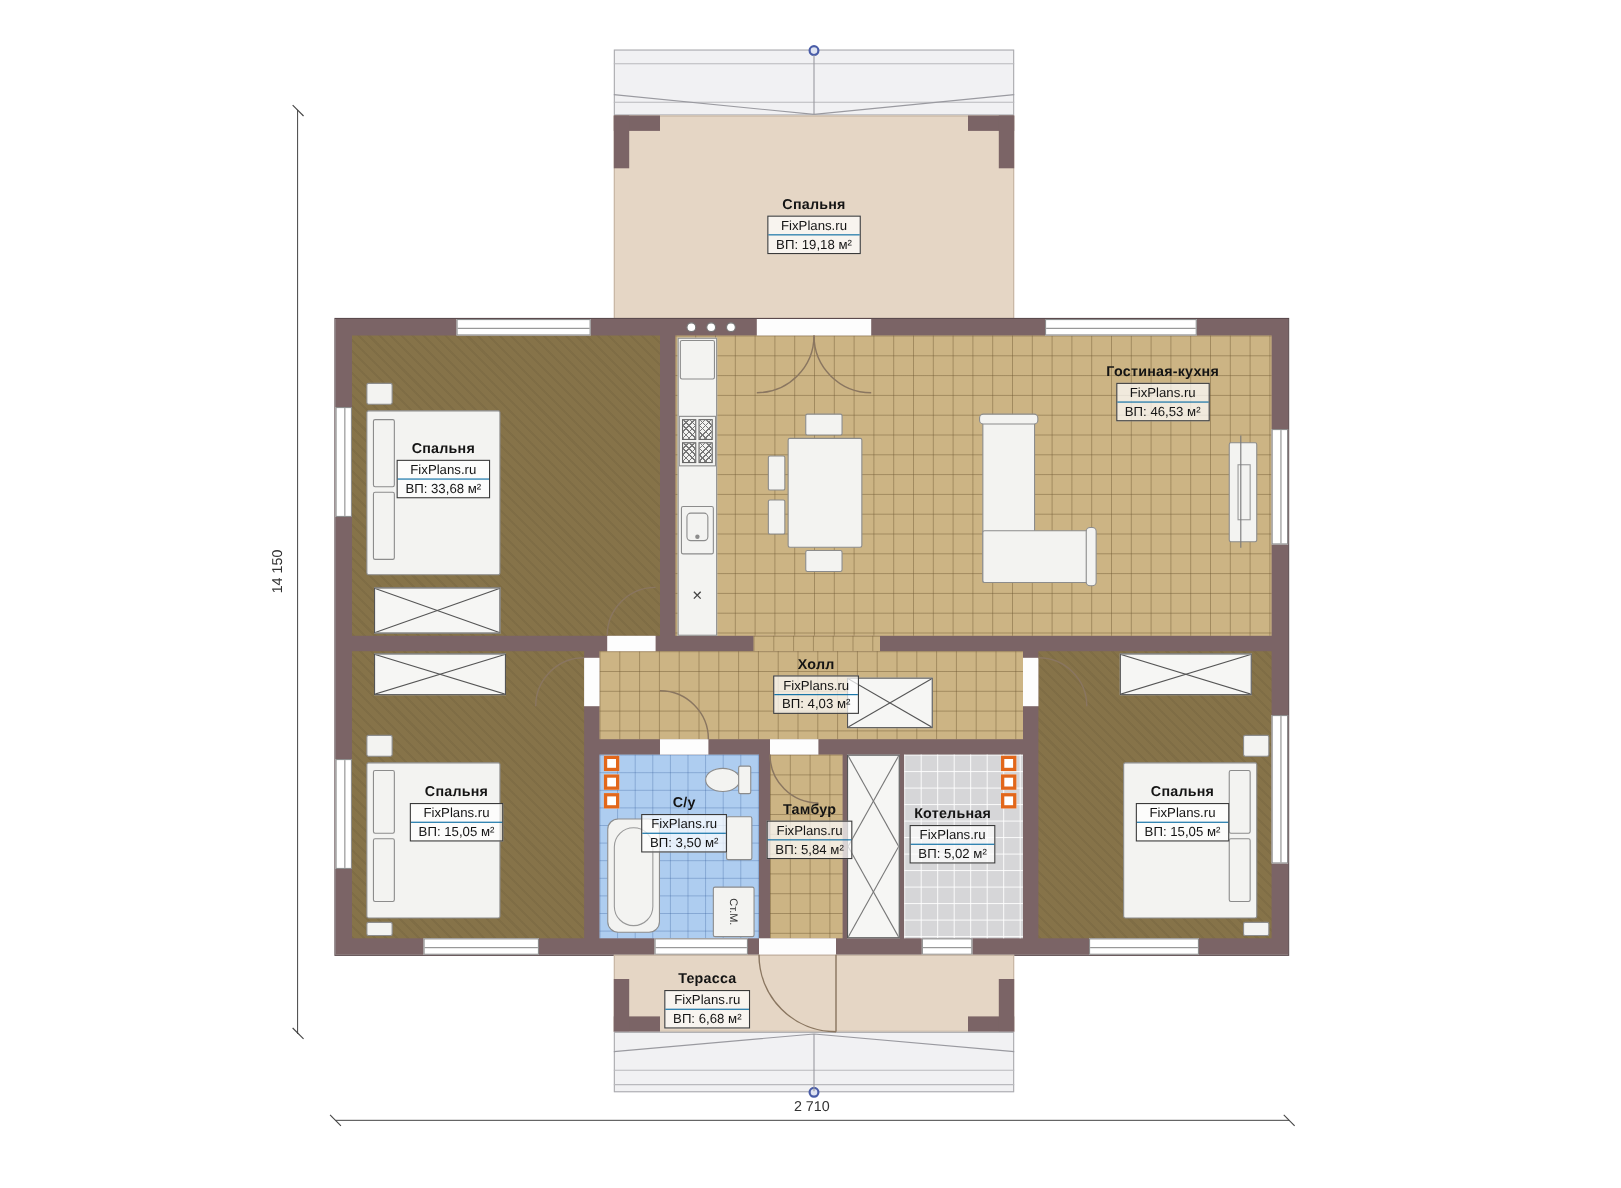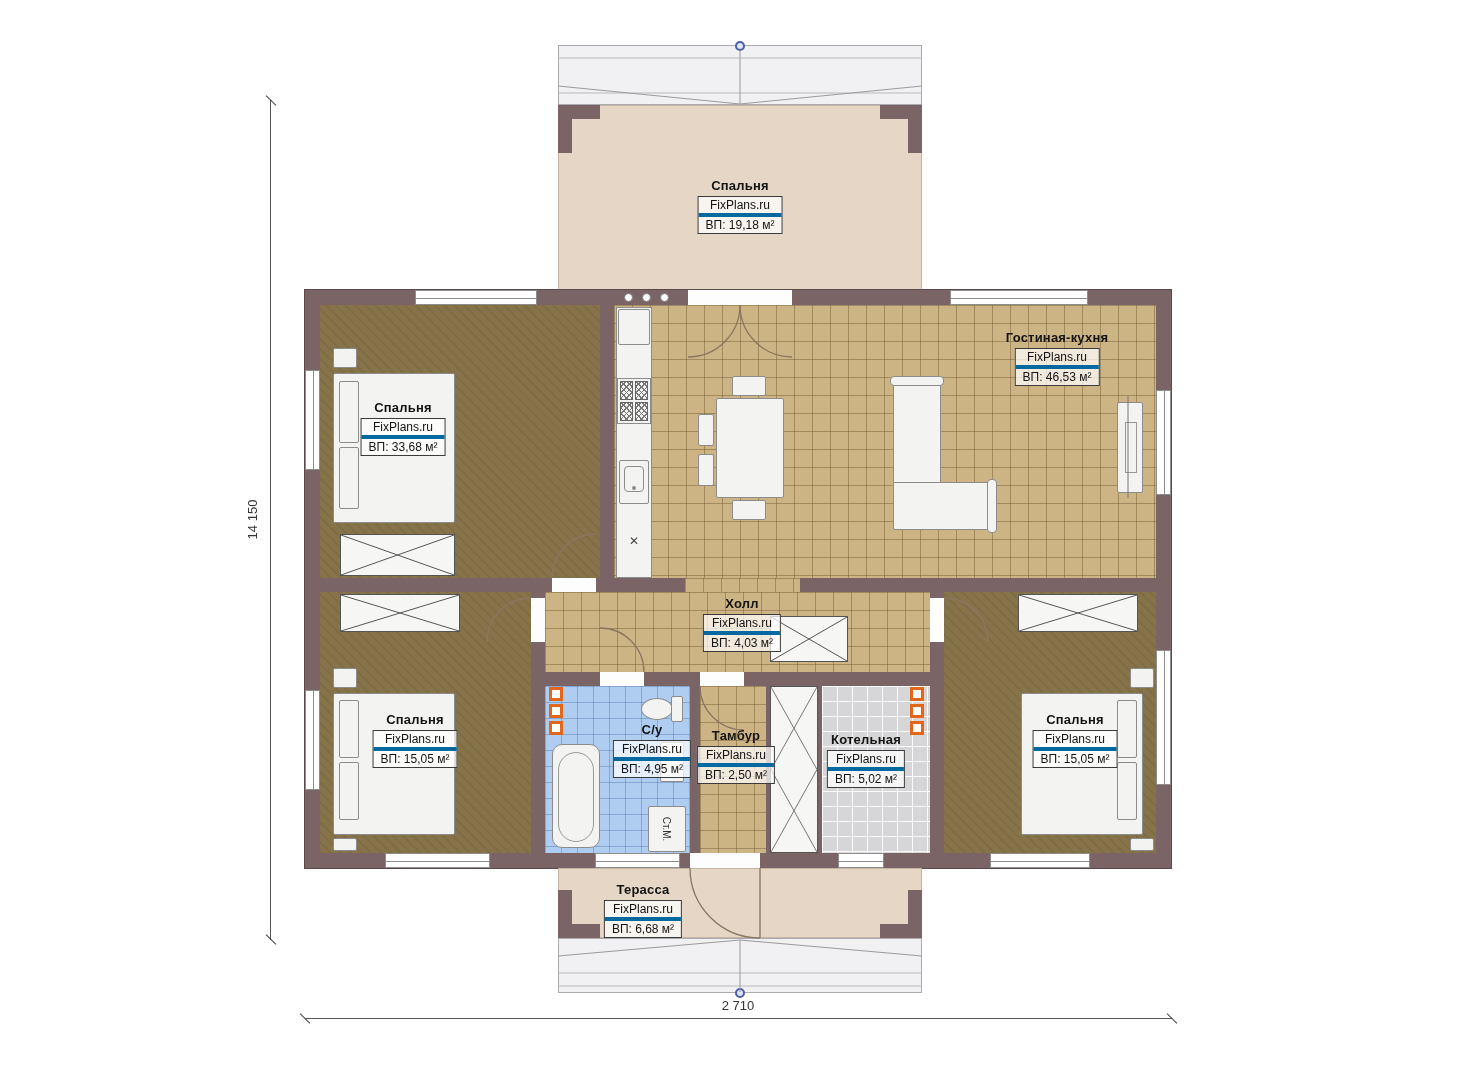--- a/index.html
+++ b/index.html
@@ -35,21 +35,21 @@
   .xbox{position:absolute;box-sizing:border-box;background:#f6f6f4;border:1px solid #555;}
   .xbox svg{display:block;width:100%;height:100%;}
   .rad{position:absolute;box-sizing:border-box;width:14px;height:14px;border:3px solid #e2671b;background:#fff;}
   .vent{position:absolute;box-sizing:border-box;width:9px;height:9px;border:1px solid #777;border-radius:50%;background:#fff;}
   .bluedot{position:absolute;box-sizing:border-box;width:10px;height:10px;border:2px solid #4a5da8;border-radius:50%;background:#dfe4f2;}
   
   .room-label{position:absolute;transform:translateX(-50%);text-align:center;z-index:8;white-space:nowrap;}
   .room-name{font-weight:bold;font-size:13px;color:#141414;margin-bottom:3px;letter-spacing:.2px;}
   .label-box{display:inline-block;border:1px solid #3a3a3a;background:rgba(255,255,255,0.72);
              font-size:12px;color:#141414;}
-  .label-box .wm{padding:1px 7px;border-bottom:4px solid #0369a1;}
+  .label-box .wm{padding:1px 7px;border-bottom:1px solid #0369a1;}
   .label-box .area{padding:1px 7px;}
   
   .dimline{position:absolute;background:#555;}
   .tick{position:absolute;width:14px;height:1px;background:#444;transform:rotate(45deg);}
   .dimtext{position:absolute;font-size:13px;color:#333;text-align:center;}
   .svgoverlay{position:absolute;left:0;top:0;z-index:7;pointer-events:none;}
   .washer-label{position:absolute;width:100%;height:100%;display:flex;align-items:center;justify-content:center;
     font-size:10px;color:#333;transform:rotate(90deg);}
   .kx{position:absolute;font-size:12px;color:#444;text-align:center;}
   .burners{position:absolute;display:grid;grid-template-columns:1fr 1fr;gap:2px;padding:2px;box-sizing:border-box;
@@ -276,33 +276,33 @@
   </div>
 
   <div class="room-label" style="left:415px;top:712px;">
     <div class="room-name">Спальня</div>
     <div class="label-box">
       <div class="wm">FixPlans.ru</div>
       <div class="area">ВП: 15,05 м²</div>
     </div>
   </div>
 
-  <div class="room-label" style="left:622px;top:722px;margin-left:30px;">
+  <div class="room-label" style="left:622px;top:722px;">
     <div class="room-name">С/у</div>
     <div class="label-box">
       <div class="wm">FixPlans.ru</div>
-      <div class="area">ВП: 4,95 м²</div>
+      <div class="area">ВП: 3,50 м²</div>
     </div>
   </div>
 
   <div class="room-label" style="left:736px;top:728px;">
     <div class="room-name">Тамбур</div>
     <div class="label-box">
       <div class="wm">FixPlans.ru</div>
-      <div class="area">ВП: 2,50 м²</div>
+      <div class="area">ВП: 5,84 м²</div>
     </div>
   </div>
 
   <div class="room-label" style="left:866px;top:732px;">
     <div class="room-name">Котельная</div>
     <div class="label-box">
       <div class="wm">FixPlans.ru</div>
       <div class="area">ВП: 5,02 м²</div>
     </div>
   </div>

